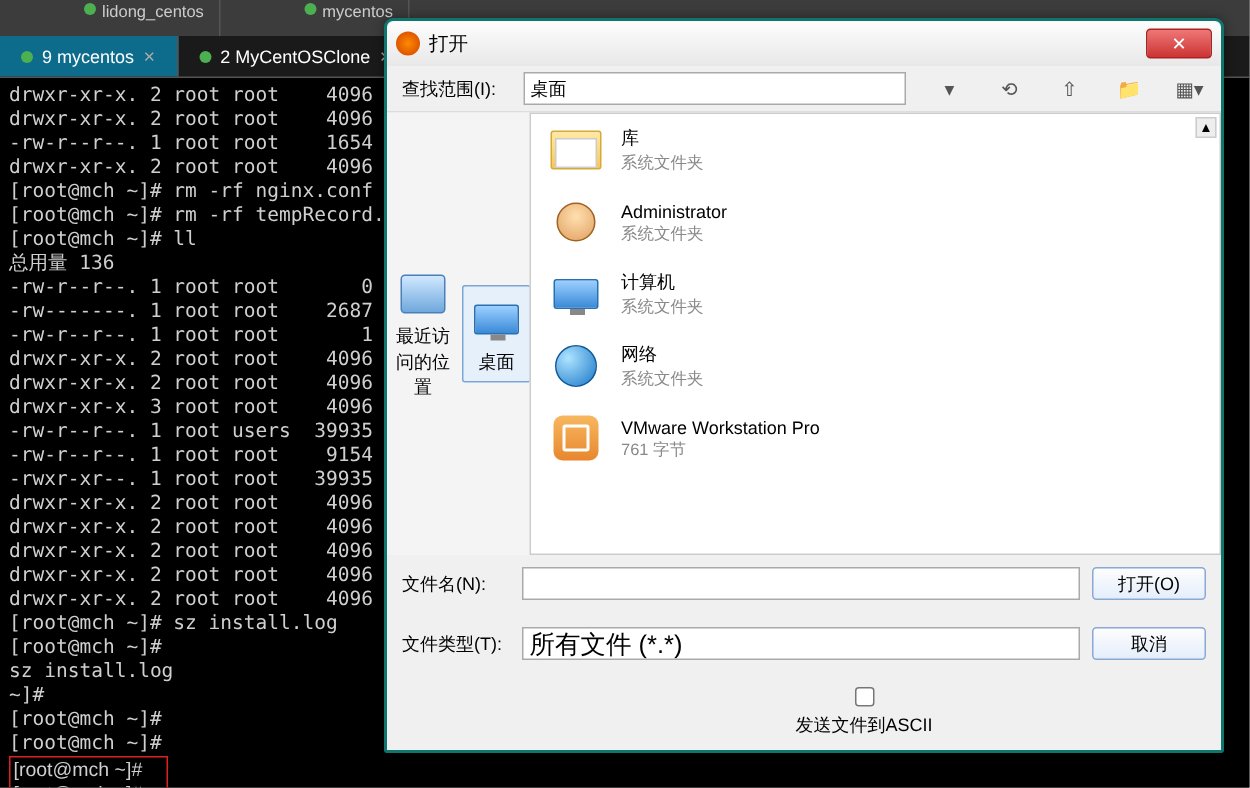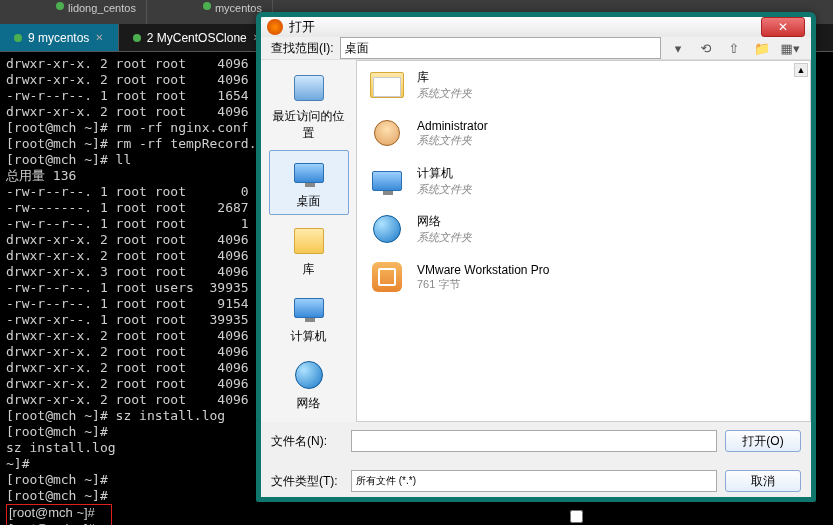--- a/index.html
+++ b/index.html
@@ -10,49 +10,49 @@
 .dot-g { width: 8px; height: 8px; border-radius: 50%; background: #4caf50; }
 
 .session-tabs { background: #1a1a1a; height: 28px; display: flex; border-bottom: 1px solid #555; font-size: 12px; }
 .session-tab { padding: 5px 14px; color: #fff; display: flex; align-items: center; gap: 6px; border-right: 1px solid #555; }
 .session-tab.active { background: #0d6b8c; }
 .tab-close { color: #aaa; font-size: 10px; }
 
 .terminal { background: #000; color: #cfcfcf; font-family: "Consolas", monospace; font-size: 13px; line-height: 16px; padding: 4px 6px; white-space: pre; }
 .highlight-box { border: 1px solid #e02020; display: inline-block; padding: 0 2px; }
 
-.dialog { position: absolute; top: 12px; left: 256px; width: 560px; height: 490px; background: #f0f0f0; border: 5px solid #0f766e; border-radius: 6px 6px 2px 2px; box-shadow: 0 0 8px rgba(0,0,0,0.4); display: flex; flex-direction: column; }
+.dialog { position: absolute; top: 12px; left: 256px; width: 560px; height: 490px; background: #f0f0f0; border: 2px solid #0f766e; border-radius: 6px 6px 2px 2px; box-shadow: 0 0 8px rgba(0,0,0,0.4); display: flex; flex-direction: column; }
 .dlg-title { height: 30px; background: linear-gradient(#fdfdfd,#e8e8e8); border-radius: 6px 6px 0 0; display: flex; align-items: center; padding: 0 6px; font-size: 13px; }
 .dlg-title-icon { width: 16px; height: 16px; background: radial-gradient(circle,#ff8a00,#d04000); border-radius: 50%; margin-right: 6px; }
 .dlg-title-text { flex: 1; }
 .dlg-close { width: 44px; height: 20px; background: linear-gradient(#e77,#c33); border: 1px solid #a22; border-radius: 3px; color: #fff; display: flex; align-items: center; justify-content: center; font-size: 12px; }
 
-.dlg-toolbar { height: 30px; display: flex; align-items: center; padding: 0 10px; font-size: 12px; gap: 6px; }
+.dlg-toolbar { height: 30px; display: flex; align-items: center; padding: 0 10px; font-size: 12px; gap: 18px; }
 .dlg-toolbar input.path { flex: 1; height: 22px; border: 1px solid #aaa; background: #fff; padding: 0 4px; font-size: 12px; }
 .toolbar-icon { width: 22px; height: 22px; display: flex; align-items: center; justify-content: center; font-size: 13px; color: #555; border: 1px solid transparent; }
 
 .dlg-body { flex: 1; display: flex; border-top: 1px solid #ddd; }
-.dlg-left { width: 95px; background: #f4f4f4; padding: 6px 2px; display: flex; flex-direction: column; align-items: center; gap: 4px; font-size: 12px; }
+.dlg-left { width: 95px; background: #f4f4f4; padding: 6px 2px; display: flex; flex-direction: row; align-items: center; gap: 4px; font-size: 12px; }
 .left-item { width: 80px; text-align: center; padding: 4px 2px; cursor: default; }
 .left-item.selected { border: 1px solid #7aa7d8; background: #e6f0fa; border-radius: 2px; }
 .left-icon { width: 40px; height: 36px; margin: 0 auto 2px; display: flex; align-items: center; justify-content: center; }
 
 .dlg-main { flex: 1; background: #fff; border: 1px solid #ccc; margin: 0; overflow: auto; position: relative; }
 .file-item { display: flex; align-items: center; padding: 6px 10px; gap: 10px; font-size: 12px; }
 .file-icon { width: 40px; height: 36px; display: flex; align-items: center; justify-content: center; flex-shrink: 0; }
 .file-meta { display: flex; flex-direction: column; }
 .file-name { color: #000; }
-.file-sub { color: #888; font-size: 11px; font-style: italic; }
+.file-sub { color: #888; font-size: 11px; }
 .file-sub2 { color: #888; font-size: 11px; }
 .scroll-up { position: absolute; right: 2px; top: 2px; width: 14px; height: 14px; background: #eee; border: 1px solid #ccc; font-size: 9px; display:flex;align-items:center;justify-content:center;}
 
 .dlg-bottom { padding: 8px 10px; font-size: 12px; }
 .bottom-row { display: flex; align-items: center; gap: 8px; margin-bottom: 18px; }
 .bottom-label { width: 72px; }
-.bottom-input { flex: 1; height: 22px; border: 1px solid #aaa; padding: 0 4px; font-size: 10px; }
+.bottom-input { flex: 1; height: 22px; border: 1px solid #aaa; padding: 0 4px; font-size: 17px; }
 .bottom-btn { width: 76px; height: 22px; border: 1px solid #8aa9d6; background: linear-gradient(#fdfdfd,#e4eefb); border-radius: 3px; font-size: 12px; }
 .bottom-check { display: flex; align-items: center; justify-content: flex-start; gap: 4px; margin-left: 80px; flex-direction: column; }
 
 
 .ico-folder { width: 34px; height: 26px; background: linear-gradient(#ffe9a8,#f7c854); border-radius: 2px; border: 1px solid #d6a938; position: relative; }
 .ico-folder.open::before { content:""; position:absolute; left:2px; top:4px; width:26px; height:18px; background:#fff; border:1px solid #ccc; }
 .ico-monitor { width: 30px; height: 20px; background: linear-gradient(#9cd0ff,#3a8ad8); border: 1px solid #2a6faf; border-radius: 2px; position: relative; }
 .ico-monitor::after { content:""; position:absolute; left:10px; bottom:-5px; width:10px; height:4px; background:#888; }
 .ico-globe { width: 28px; height: 28px; border-radius: 50%; background: radial-gradient(circle at 30% 30%, #aee3ff, #1a78c8); border:1px solid #0d5a99; }
 .ico-user { width: 26px; height: 26px; border-radius:50%; background: radial-gradient(circle at 50% 35%, #ffe0b0, #e0a060); border:1px solid #a06020;}

